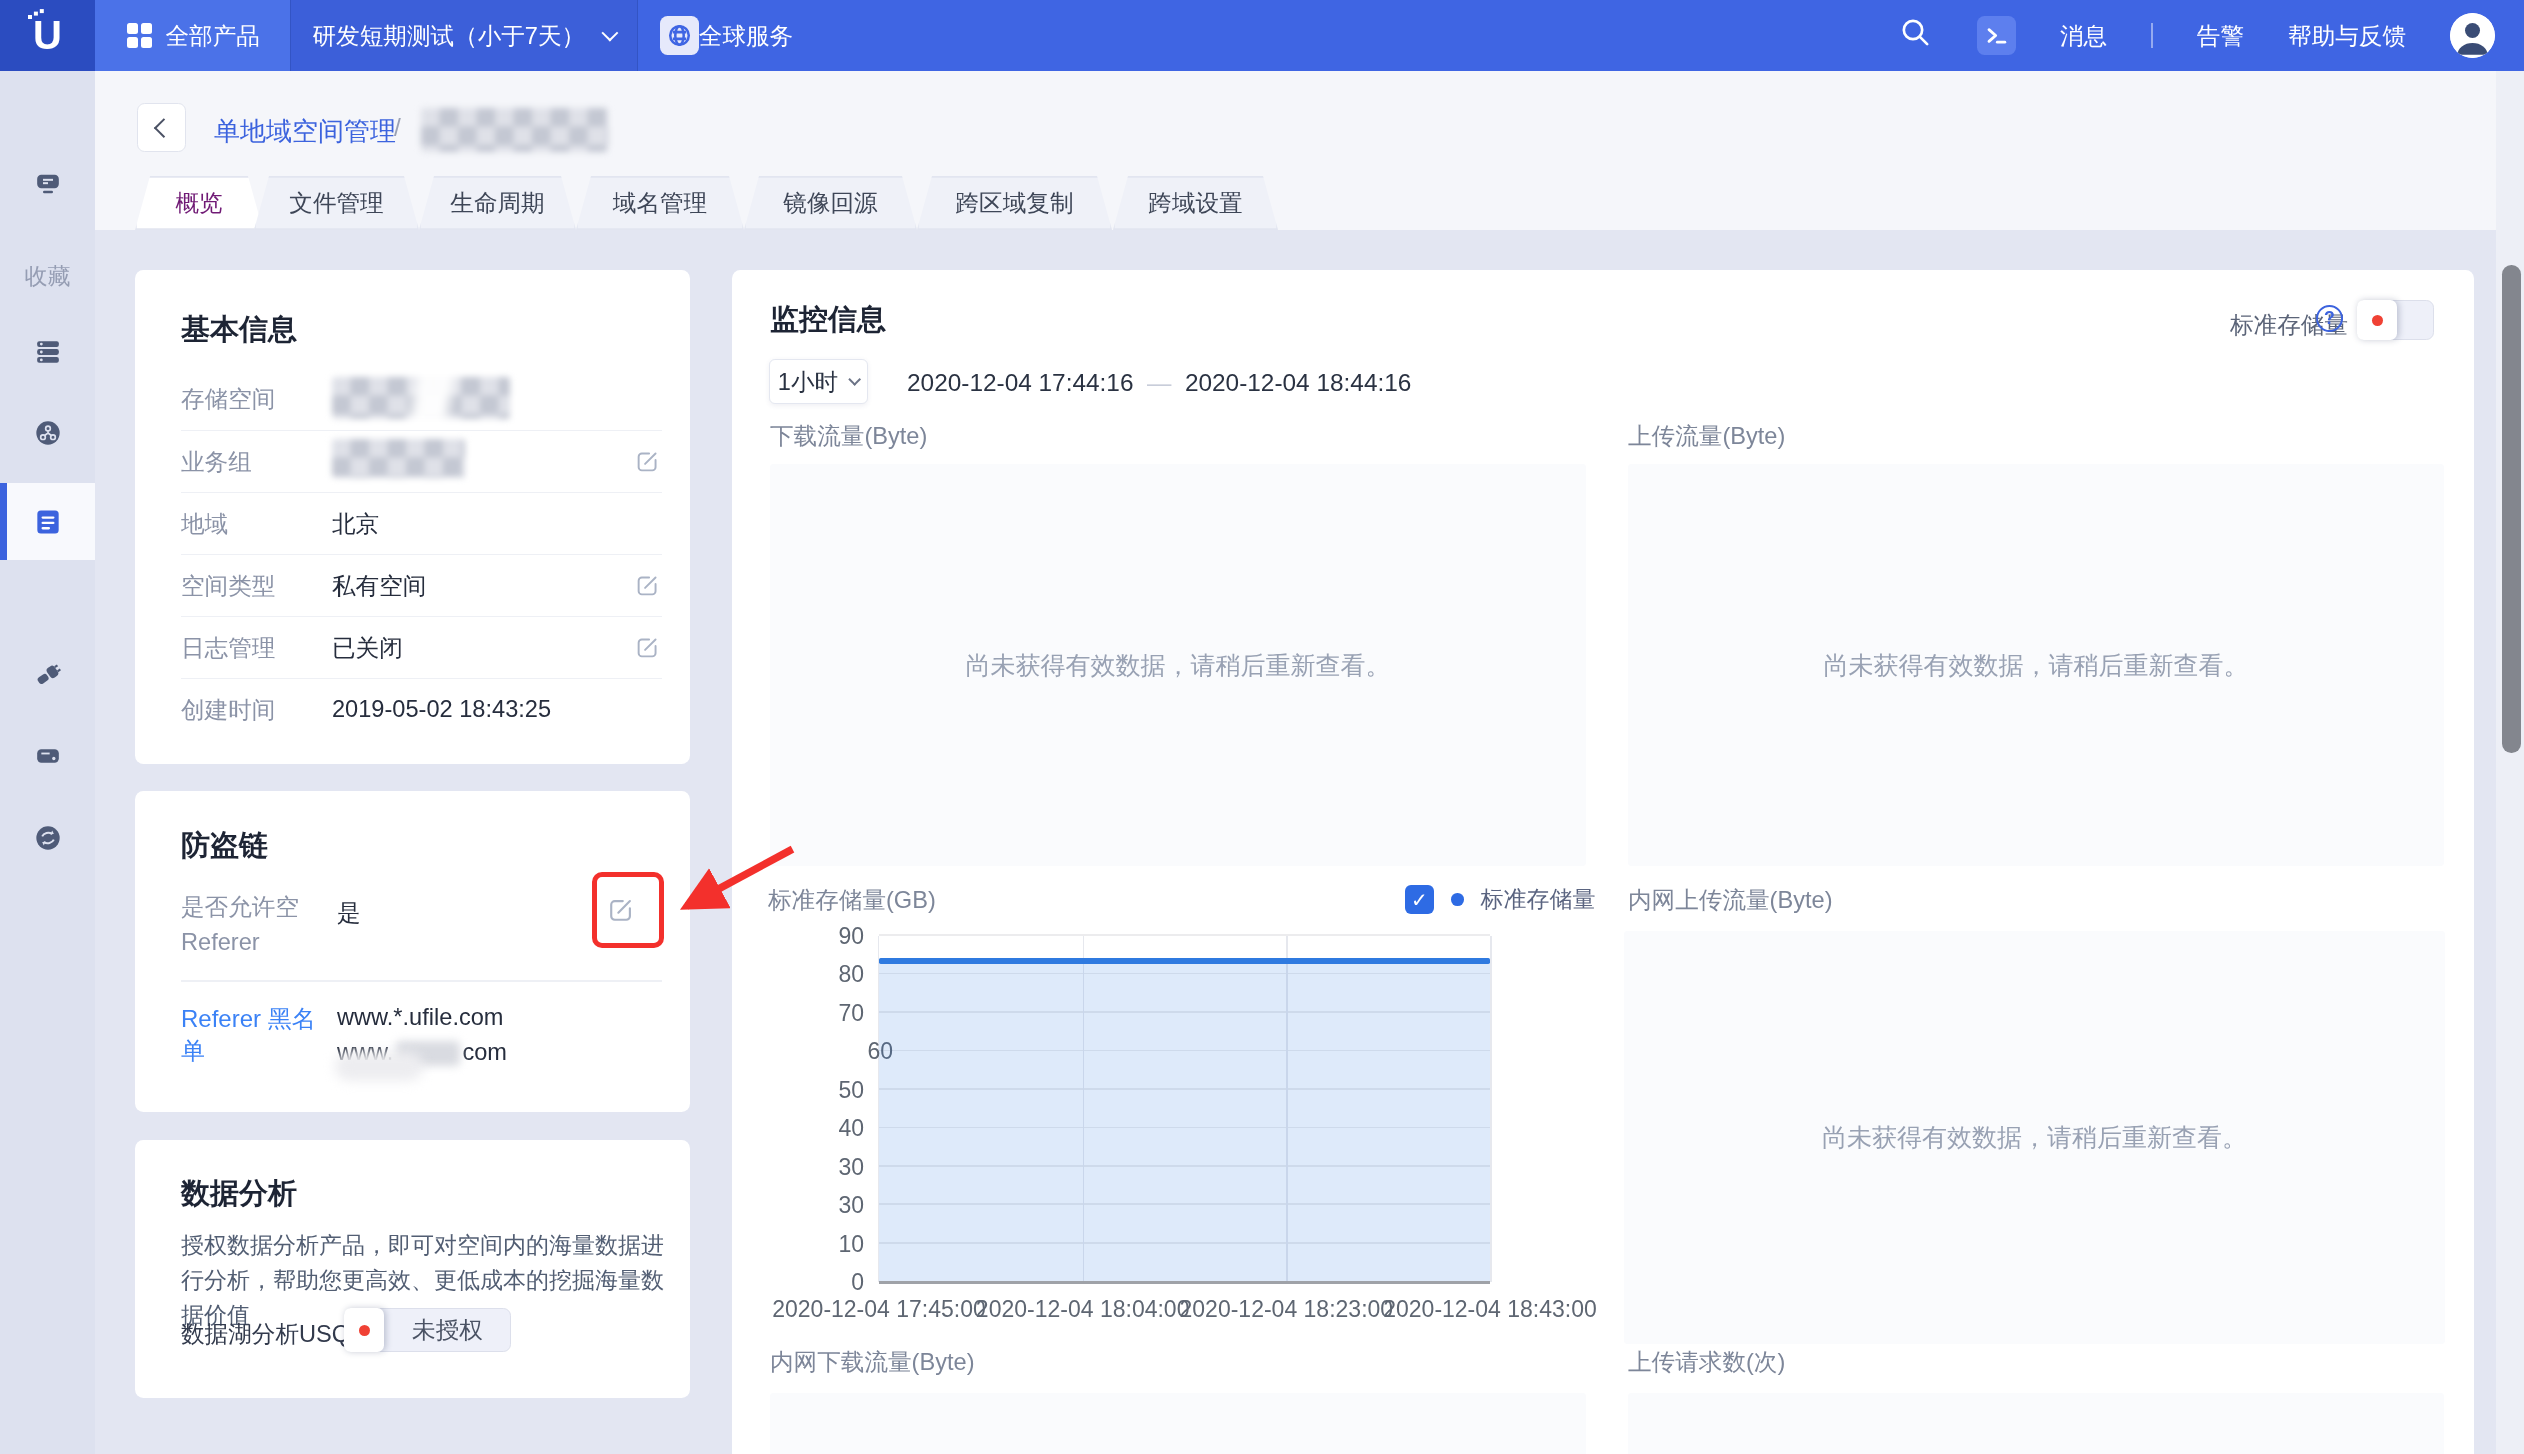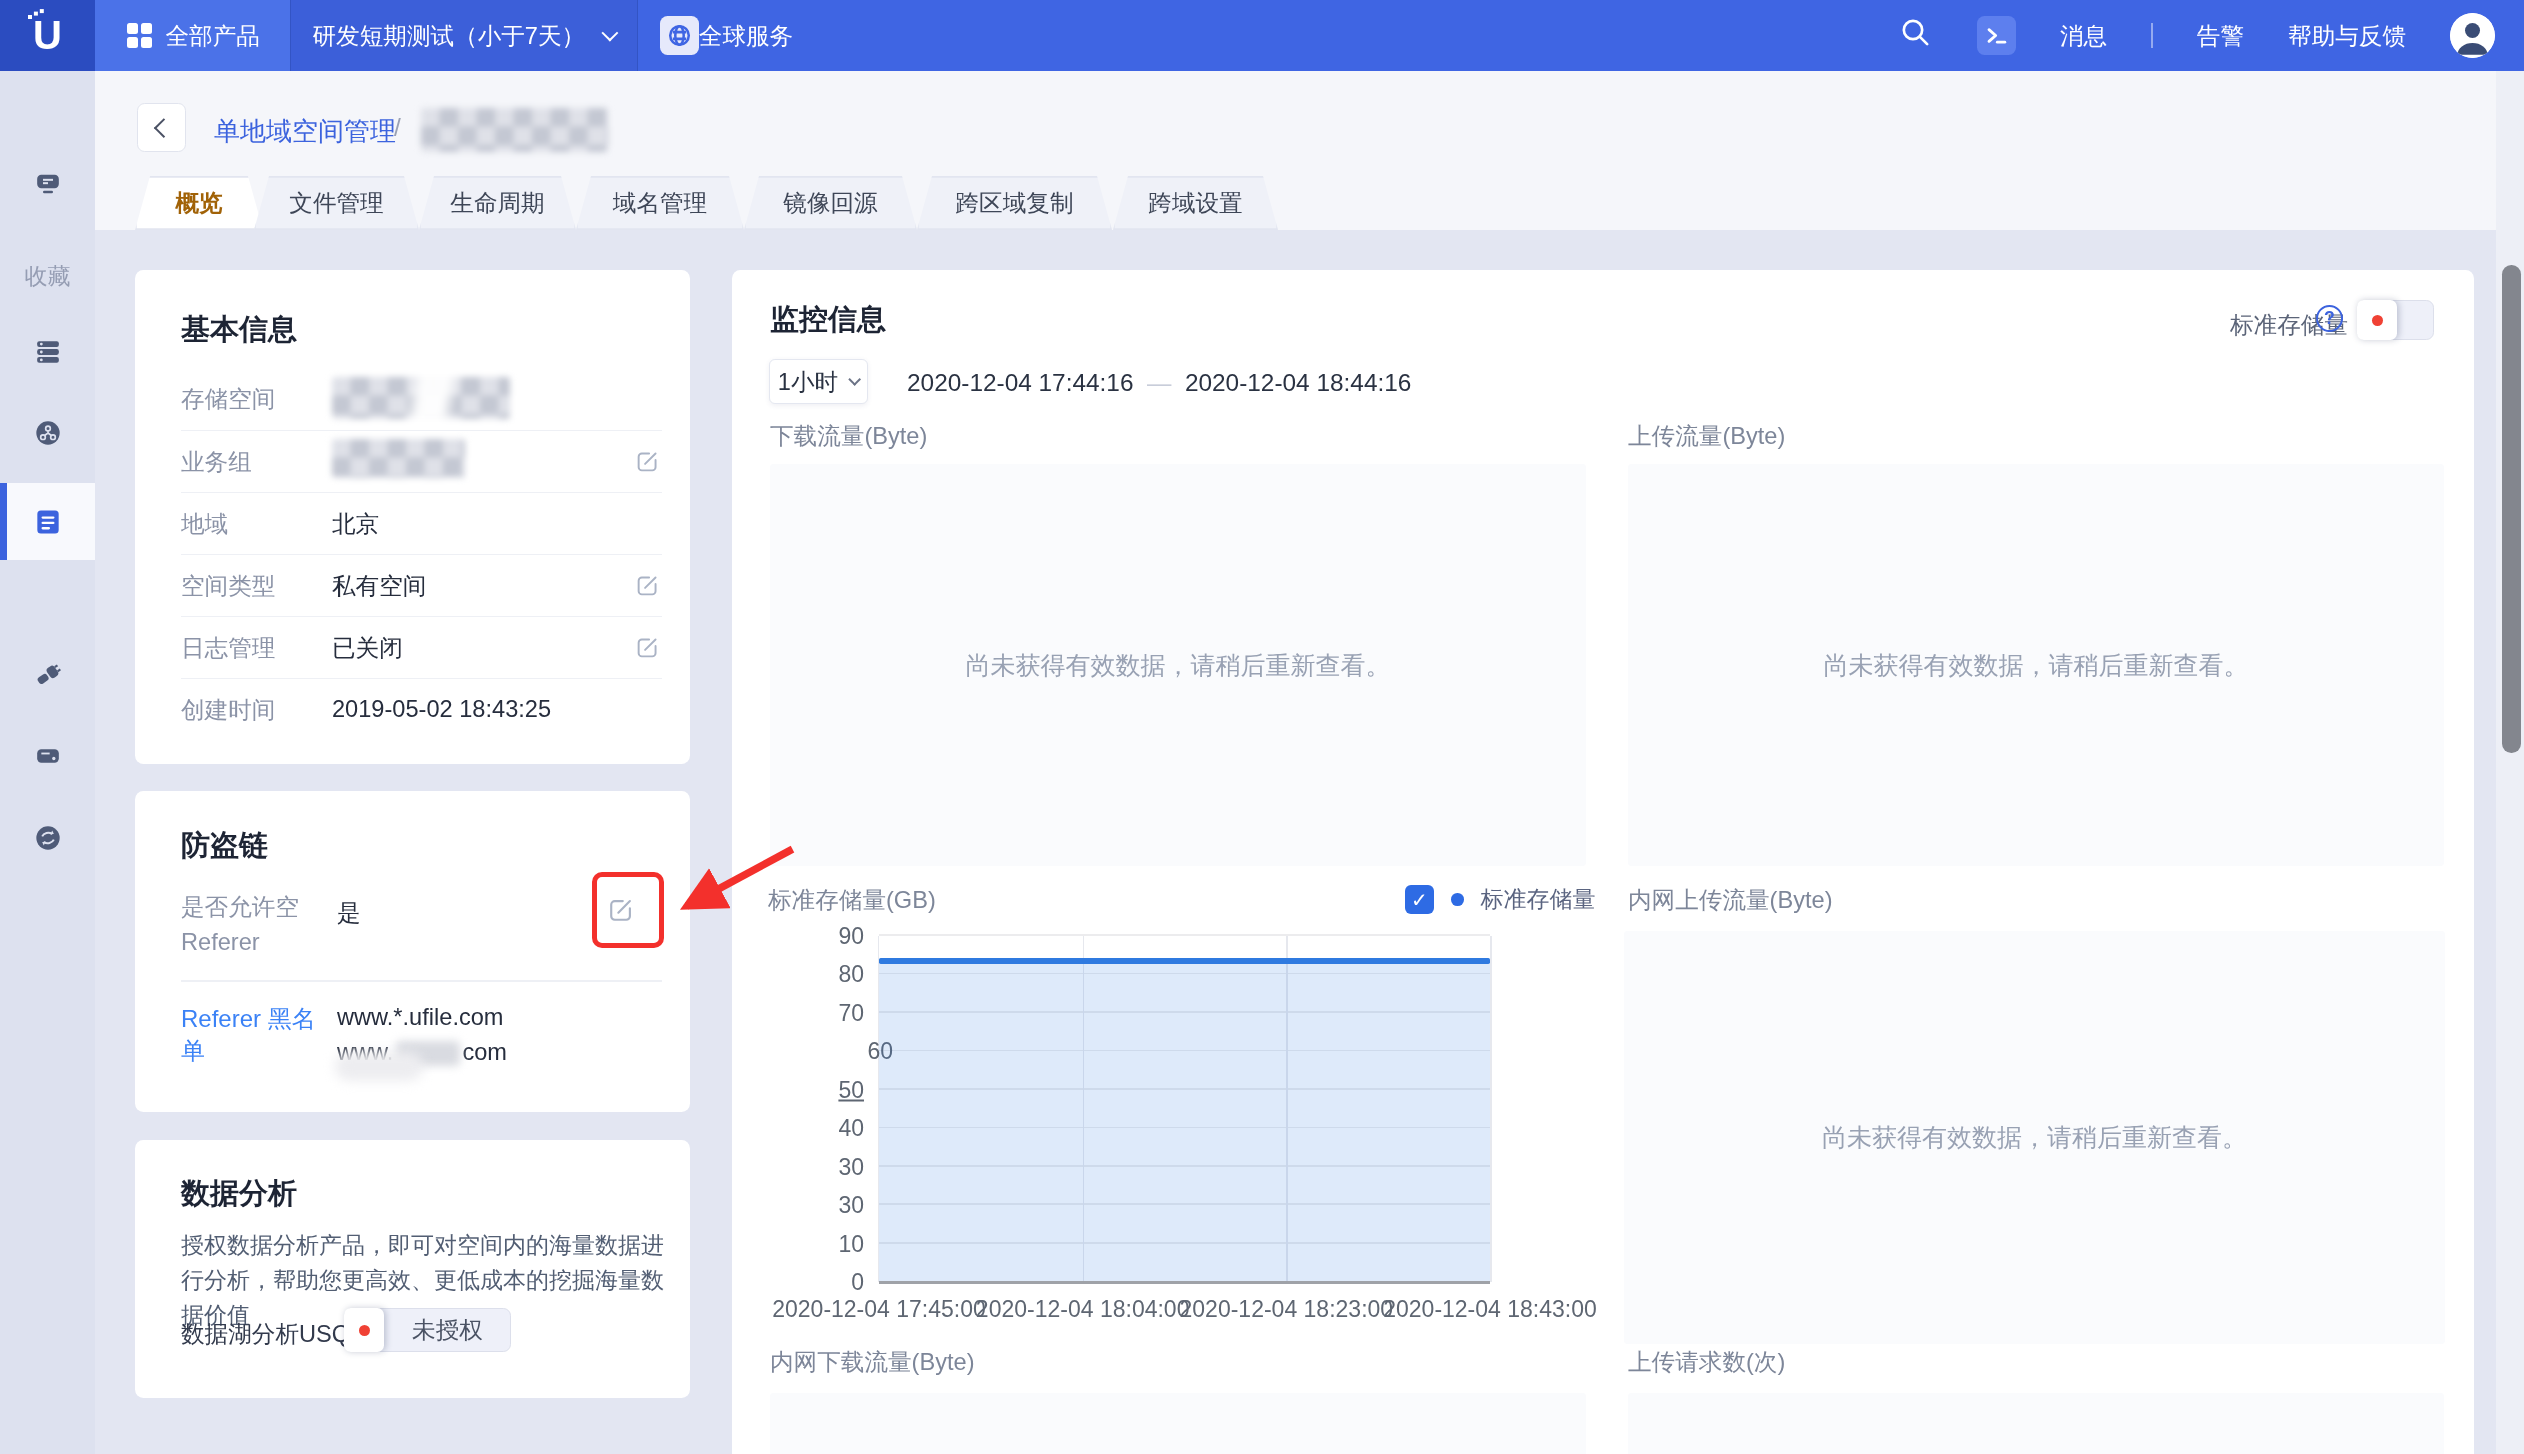--- a/index.html
+++ b/index.html
@@ -41,21 +41,21 @@
   .crumb-sep { position:absolute; left:394px; top:114px; font-size:24.4px; color:#9aa1b4; }
   .mosaic { background-image:
       linear-gradient(45deg,#c3c7d2 25%,transparent 25%,transparent 75%,#c3c7d2 75%),
       linear-gradient(45deg,#c3c7d2 25%,#dfe1e8 25%,#dfe1e8 75%,#c3c7d2 75%);
     background-size:37px 37px; background-position:0 0,18.5px 18.5px; filter:blur(3.4px); border-radius:3.4px; }
   .crumb-mosaic { position:absolute; left:421px; top:108px; width:187px; height:44px; }
 
   .tab { position:absolute; top:176px; height:54px; display:flex; align-items:center; justify-content:center;
     font-size:23.6px; color:#3e4657; background:#eff1f8; cursor:pointer;
     clip-path:polygon(15px 0, calc(100% - 15px) 0, 100% 100%, 0 100%); box-shadow:inset 0 0 0 1.7px #e2e5f0; }
-  .tab.active { background:#ffffff; color:#a16207;font-weight:bold; }
+  .tab.active { background:#ffffff; color:#701a75; }
 
   
   .card { position:absolute; background:#fff; border-radius:8.4px; }
   .card-title { font-size:29px; font-weight:bold; color:#1d2434; }
   .info-rows { position:absolute; left:46px; right:28px; top:98px; }
   .irow { height:62px; display:flex; align-items:center; }
   .irow + .irow { border-top:1.7px solid #eef0f5; }
   .ilabel { width:151px; font-size:23.6px; color:#8b93a7; flex:none; }
   .ivalue { font-size:23.6px; color:#262d3d; flex:1; }
   .edit-icon { width:29px; height:29px; color:#aab3c5; cursor:pointer; flex:none; }
@@ -366,21 +366,21 @@
   <span class="ytick" style="bottom: 0%;">0</span>
       <div class="hgrid" style="bottom: 11.1111%;"></div>
       <span class="ytick" style="bottom: 11.1111%;">10</span>
       <div class="hgrid" style="bottom: 22.2222%;"></div>
       <span class="ytick" style="bottom: 22.2222%;">30</span>
       <div class="hgrid" style="bottom: 33.3333%;"></div>
       <span class="ytick" style="bottom: 33.3333%;">30</span>
       <div class="hgrid" style="bottom: 44.4444%;"></div>
       <span class="ytick" style="bottom: 44.4444%;">40</span>
       <div class="hgrid" style="bottom: 55.5556%;"></div>
-      <span class="ytick" style="bottom: 55.5556%; text-decoration: underline;">50</span>
+      <span class="ytick" style="bottom: 55.5556%;">50</span>
       <div class="hgrid" style="bottom: 66.6667%;"></div>
       <span class="ytick" style="bottom: 66.6667%; margin-left: 29px;">60</span>
       <div class="hgrid" style="bottom: 77.7778%;"></div>
       <span class="ytick" style="bottom: 77.7778%;">70</span>
       <div class="hgrid" style="bottom: 88.8889%;"></div>
       <span class="ytick" style="bottom: 88.8889%;">80</span>
       <div class="hgrid" style="bottom: 100%;"></div>
       <span class="ytick" style="bottom: 100%;">90</span>
       <div class="vgrid" style="left: 33.3333%;"></div>
       <div class="vgrid" style="left: 66.6667%;"></div>

